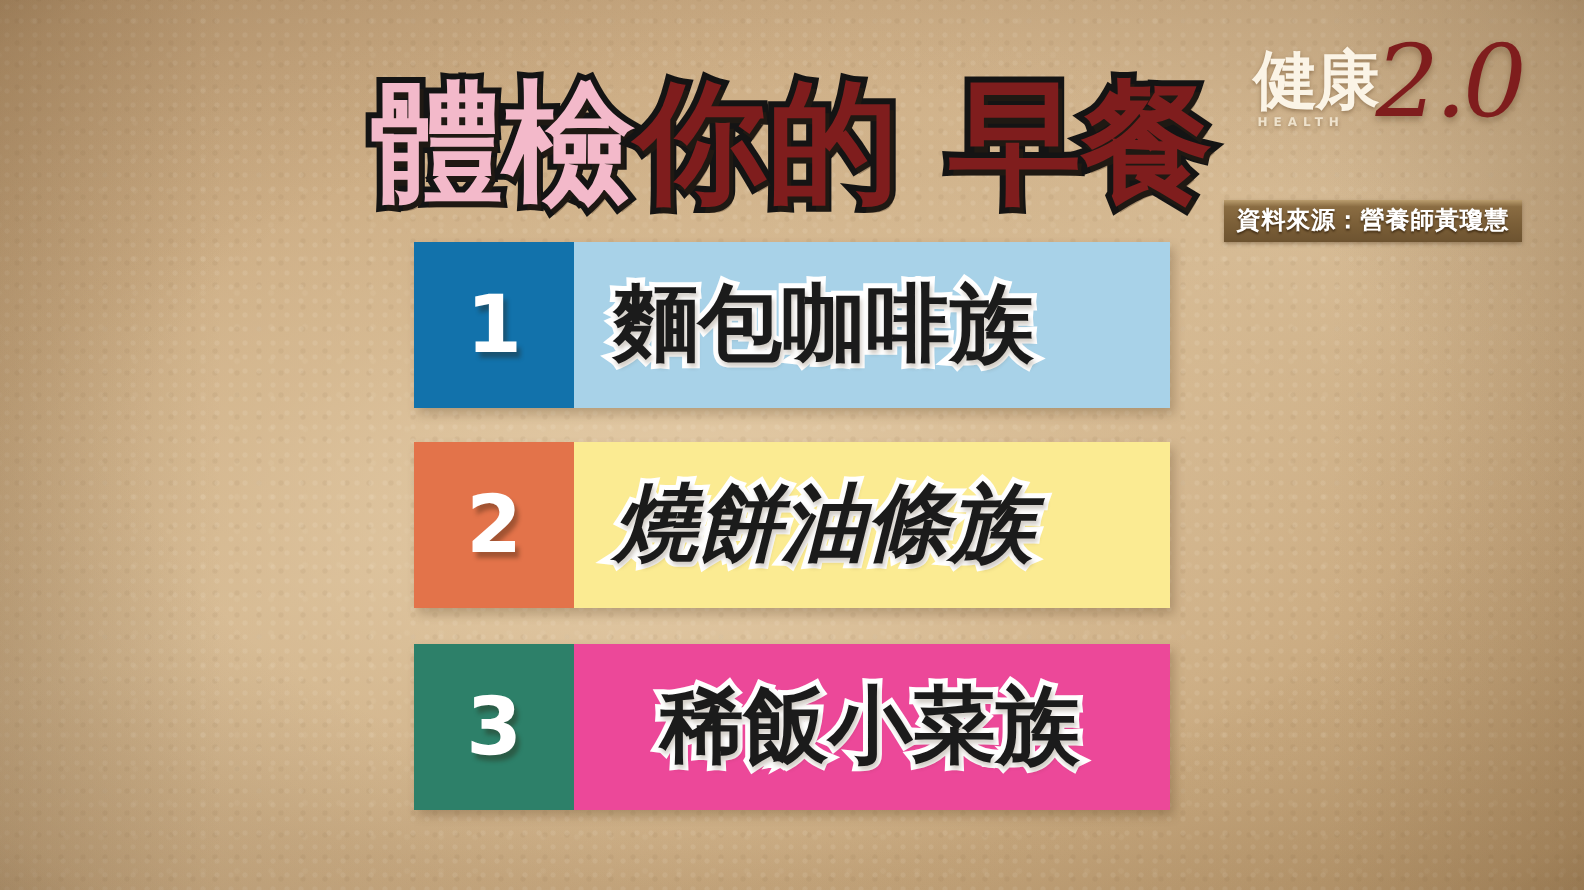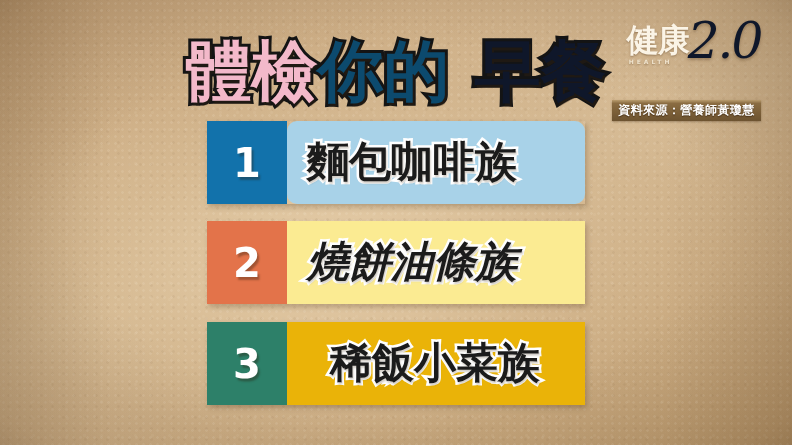--- a/index.html
+++ b/index.html
@@ -84,21 +84,21 @@
     color: #f2e7d2;
     font-weight: 700;
     opacity: 0.92;
   }
   .logo-num {
     font-family: "DejaVu Serif", "Liberation Serif", serif;
     font-size: 50px;
     font-style: italic;
     font-weight: 400;
     line-height: 0.92;
-    color: #0f172a;
+    color: #7f1d1d;
     letter-spacing: -2px;
     text-shadow: 0 2px 3px rgba(90,62,32,0.40);
     margin-left: -2px;
   }
 
   
   .source-bar {
     position: absolute;
     left: 612px;
     top: 100px;
@@ -208,43 +208,43 @@
       </span>
       <span class="logo-num">2.0</span>
     </div>
   </div>
 
   <div class="source-bar">
     <span>資料來源：營養師黃瓊慧</span>
   </div>
 
   <div class="headline">
-    <span class="ch c-pink" style="color: rgb(243, 185, 202);">體檢</span><span class="ch c-yellow" style="color: #0c4a6e;">你的</span><span class="ch c-blue" style="color: #0f172a; padding-left: 25px;">早餐</span>
+    <span class="ch c-pink" style="color: rgb(243, 185, 202);">體檢</span><span class="ch c-yellow" style="color: #7f1d1d;">你的</span><span class="ch c-blue" style="color: #7f1d1d; padding-left: 25px;">早餐</span>
   </div>
 
   <div class="row" id="row-1">
     <div class="row-num" style="background: rgb(18, 114, 171);">
       <span>1</span>
     </div>
-    <div class="row-body" style="background: rgb(168, 210, 232); border-radius: 10px;">
+    <div class="row-body" style="background: rgb(168, 210, 232);">
       <span class="row-label">麵包咖啡族</span>
     </div>
   </div>
 
   <div class="row" id="row-2">
     <div class="row-num" style="background: rgb(227, 115, 74);">
       <span>2</span>
     </div>
     <div class="row-body" style="background: rgb(251, 235, 146); font-style: italic;">
       <span class="row-label">燒餅油條族</span>
     </div>
   </div>
 
   <div class="row" id="row-3">
     <div class="row-num" style="background: rgb(45, 128, 105);">
       <span>3</span>
     </div>
-    <div class="row-body" style="background: #eab308; padding-left: 43px;">
+    <div class="row-body" style="background: #ec4899; padding-left: 43px;">
       <span class="row-label">稀飯小菜族</span>
     </div>
   </div>
 
 </div>
 
 </body></html>

